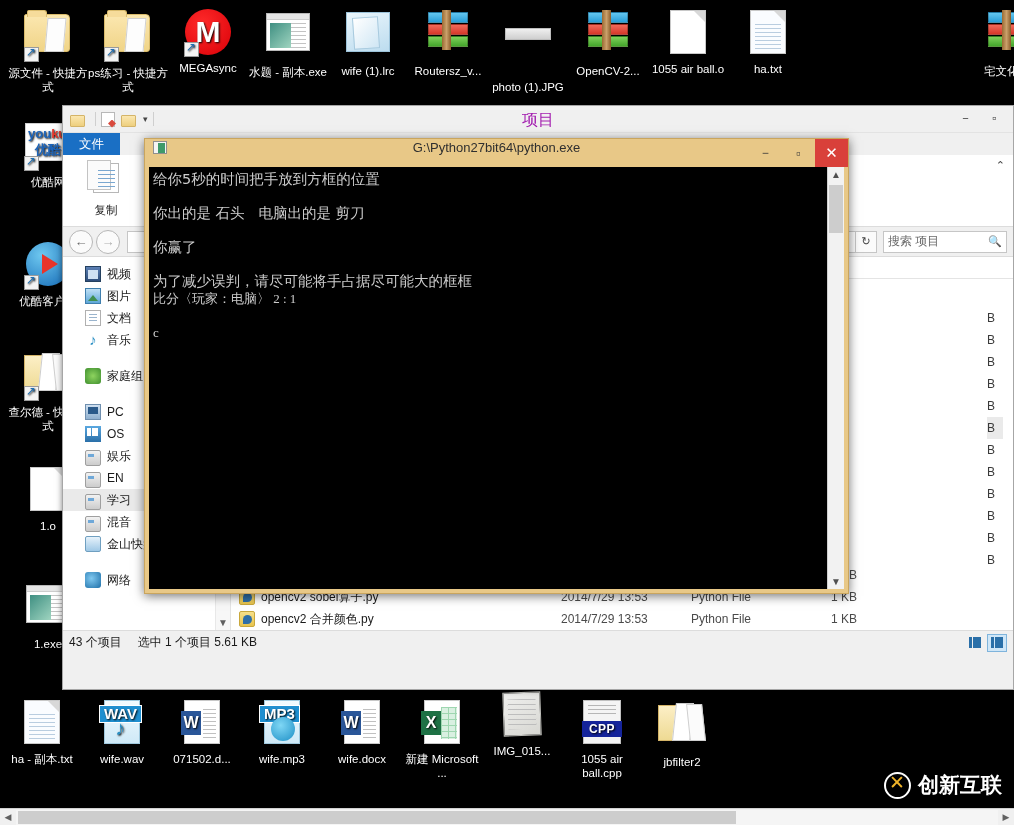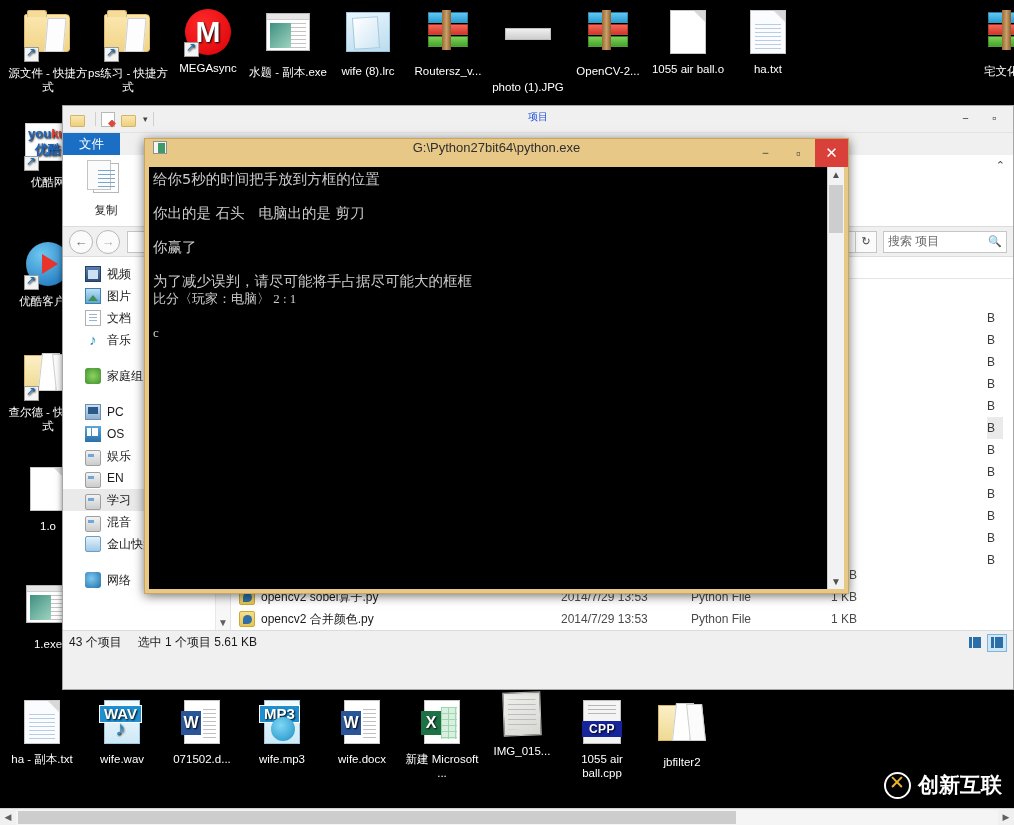--- a/index.html
+++ b/index.html
@@ -228,21 +228,21 @@
   }
   .qat-sep { width:1px; height:14px; background:#cfcfcf; margin:0 5px; }
   .qat-newfolder {
     width:14px;height:15px;background:#fff;border:1px solid #b8b8b8;position:relative;
   }
   .qat-newfolder:after{content:"";position:absolute;right:-2px;bottom:-2px;width:8px;height:8px;
     background:#d94a3d;clip-path:polygon(0 50%,50% 0,100% 50%,50% 100%);}
   .qat-caret { font-size:9px; color:#444; margin-left:2px; }
   .exp-title {
     position:absolute; left:0; right:0; top:4px; text-align:center;
-    font-size:10px; color:#1d4ed8; pointer-events:none;
+    font-size:16px; color:#a21caf; pointer-events:none;
   }
   .exp-wbtns { position:absolute; right:4px; top:1px; display:flex; }
   .exp-wbtn {
     width:29px; height:22px; display:flex; align-items:center; justify-content:center;
     font-size:12px; color:#333;
   }
 
   .ribbon-row { display:flex; height:22px; background:#f0f0f0; }
   .tab-file {
     background:#1a6fc4; color:#fff; padding:2px 16px; font-size:12.5px;
@@ -512,21 +512,21 @@
             <div class="pic"></div>
             <div class="tx"></div>
           </div>
         </div>
         <span class="cap">水题 - 副本.exe</span>
       </div>
       <div class="desk-icon" style="left: 328px; top: 8px;">
         <div class="glyph">
           <div class="ic-lrc"></div>
         </div>
-        <span class="cap">wife (8).lrc</span>
+        <span class="cap">wife (1).lrc</span>
       </div>
       <div class="desk-icon" style="left: 408px; top: 8px;">
         <div class="glyph">
           <div class="ic-rar">
             <div class="b1"></div>
             <div class="b2"></div>
             <div class="b3"></div>
             <div class="strap"></div>
           </div>
         </div>

